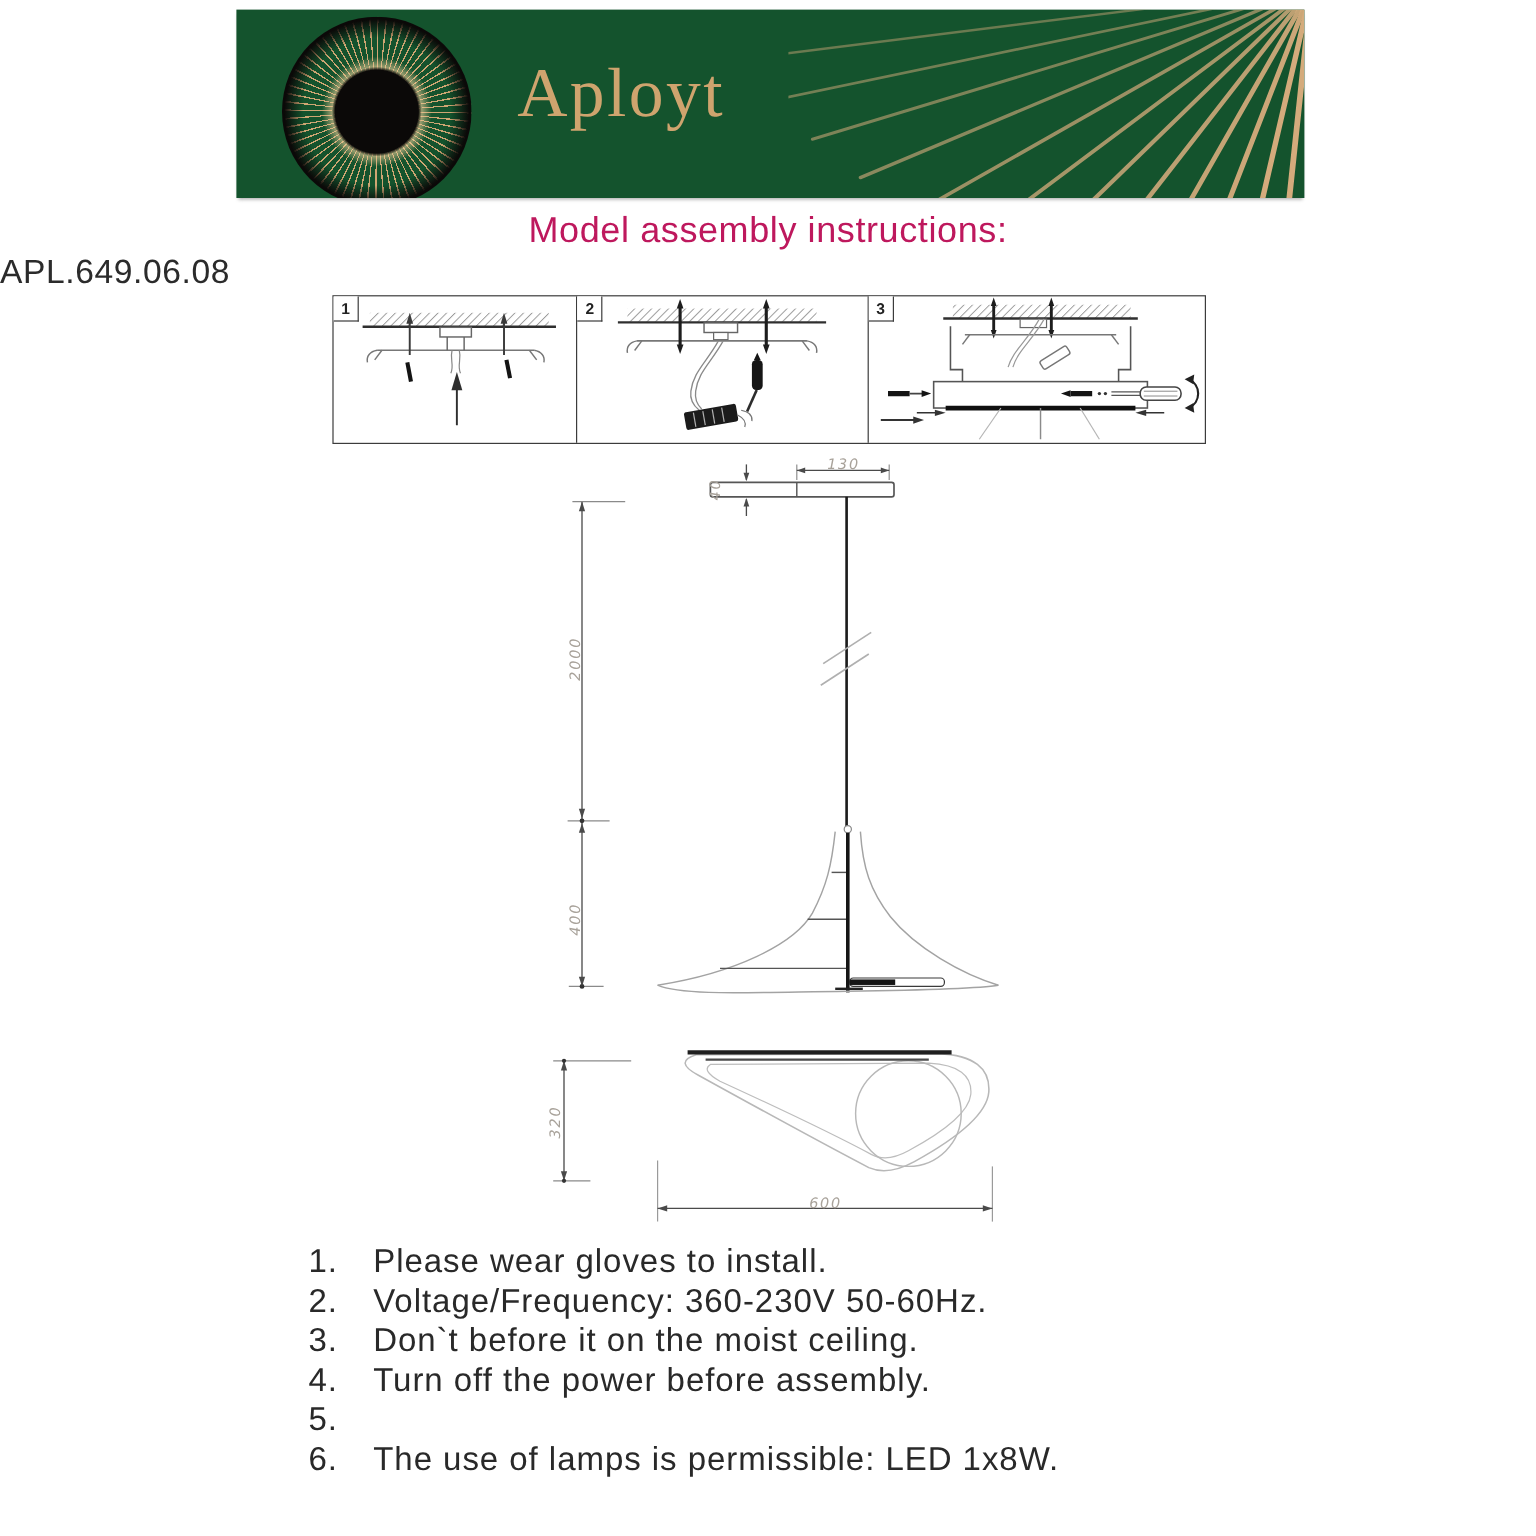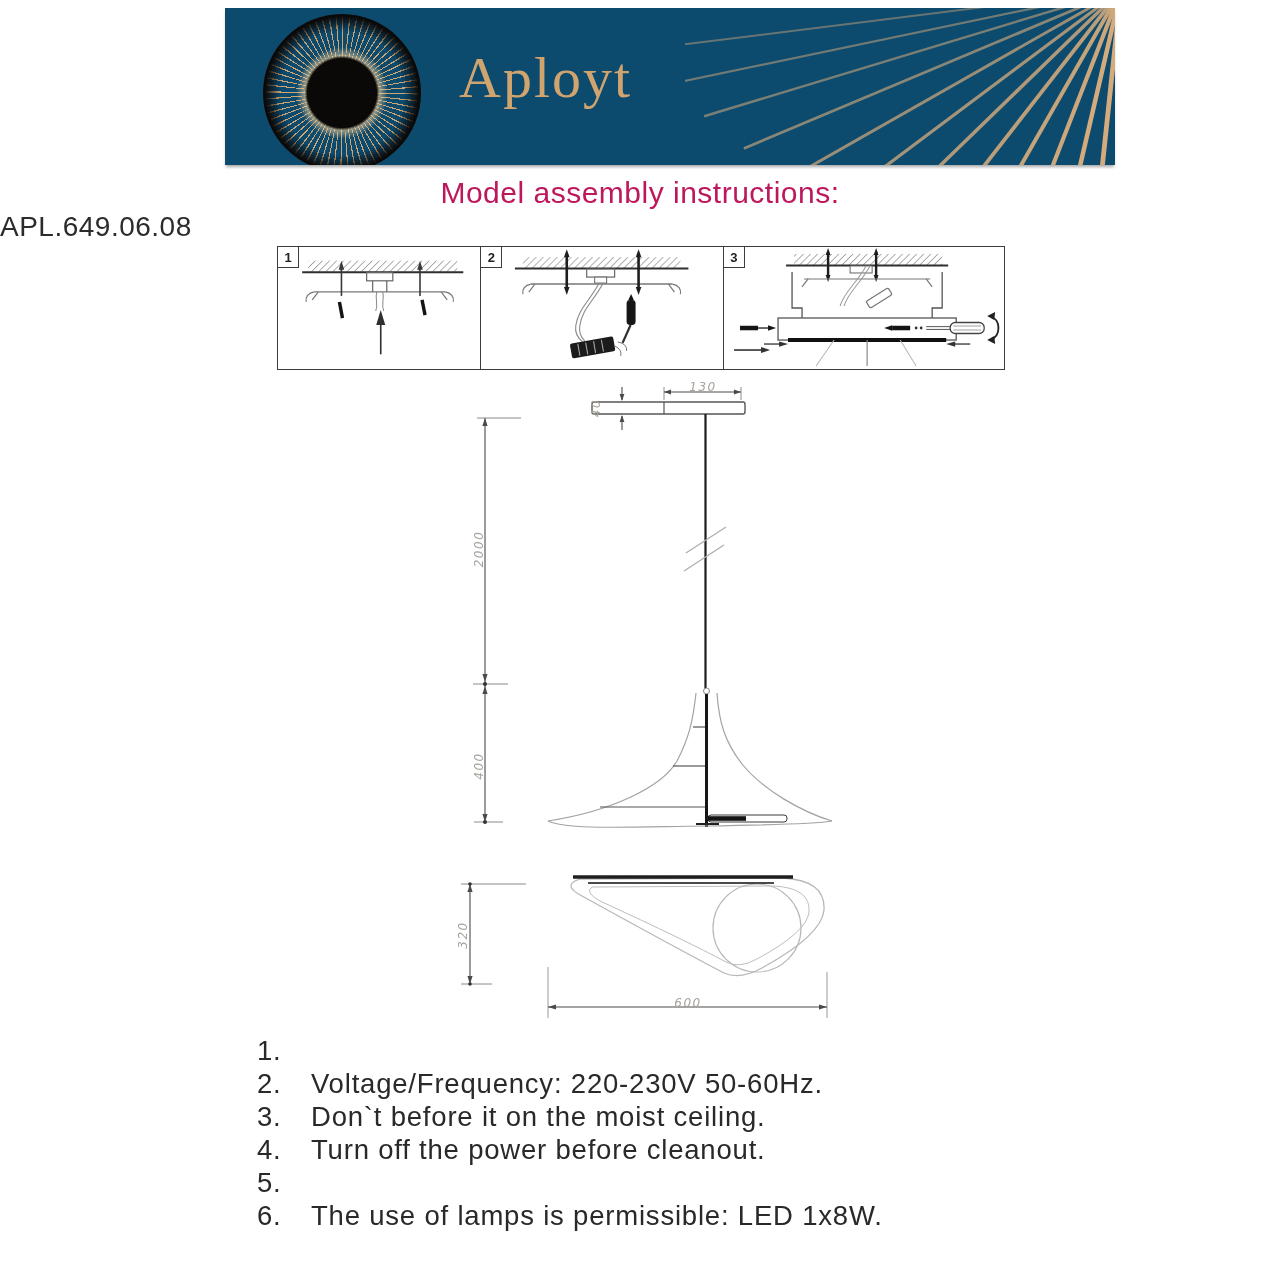--- a/index.html
+++ b/index.html
@@ -1,21 +1,21 @@
 <!DOCTYPE html>
 <html><head>
 <meta charset="utf-8">
 <style>
   html,body{margin:0;padding:0;background:#ffffff;}
   .page{position:relative;width:1280px;height:1280px;background:#ffffff;overflow:hidden;
         font-family:"Liberation Sans",sans-serif;color:#282828;}
 
   
-  .banner{position:absolute;left:197px;top:8px;width:890px;height:157px;background:#0c4a6e;
-          overflow:hidden;box-shadow:0 3px 3px -1px rgba(0,0,0,.35);margin-left:28px;}
+  .banner{position:absolute;left:197px;top:8px;width:890px;height:157px;background:#14532d;
+          overflow:hidden;box-shadow:0 3px 3px -1px rgba(0,0,0,.35);}
   .starburst{position:absolute;left:38px;top:6px;width:158px;height:158px;border-radius:50%;
      background:
        radial-gradient(circle,#0b0908 0 31%,rgba(242,208,156,.60) 33.5%,rgba(242,208,156,0) 41%,rgba(11,9,8,0) 55%,#0b0908 69%),
        repeating-conic-gradient(#cfa673 0deg 1.1deg,rgba(11,9,8,0) 1.1deg 5.3deg);}
   .brand{position:absolute;left:234px;top:36px;font-family:"Liberation Serif",serif;
          font-size:58px;font-weight:400;color:#cfa46e;letter-spacing:2px;}
   .corner-rays{position:absolute;right:0;top:0;width:430px;height:157px;}
 
   
   .title{position:absolute;left:0;top:176px;width:100%;text-align:center;
@@ -271,32 +271,33 @@
   <span class="dim" style="left:703px;top:387px;">130</span>
   <span class="dim rot" style="left:596px;top:408px;">40</span>
   <span class="dim rot" style="left:479px;top:549px;">2000</span>
   <span class="dim rot" style="left:479px;top:766px;">400</span>
   <span class="dim rot" style="left:463px;top:935px;">320</span>
   <span class="dim" style="left:688px;top:1003px;">600</span>
 
   <div class="instructions">
     <div class="instr-row">
       <span class="num">1.</span>
+      <span class="txt">Please wear gloves to install.</span>
     </div>
     <div class="instr-row">
       <span class="num">2.</span>
-      <span class="txt">Voltage/Frequency: 220-230V 50-60Hz.</span>
+      <span class="txt">Voltage/Frequency: 360-230V 50-60Hz.</span>
     </div>
     <div class="instr-row">
       <span class="num">3.</span>
       <span class="txt">Don`t before it on the moist ceiling.</span>
     </div>
     <div class="instr-row">
       <span class="num">4.</span>
-      <span class="txt">Turn off the power before cleanout.</span>
+      <span class="txt">Turn off the power before assembly.</span>
     </div>
     <div class="instr-row">
       <span class="num">5.</span>
     </div>
     <div class="instr-row">
       <span class="num">6.</span>
       <span class="txt">The use of lamps is permissible: LED 1x8W.</span>
     </div>
   </div>
 

